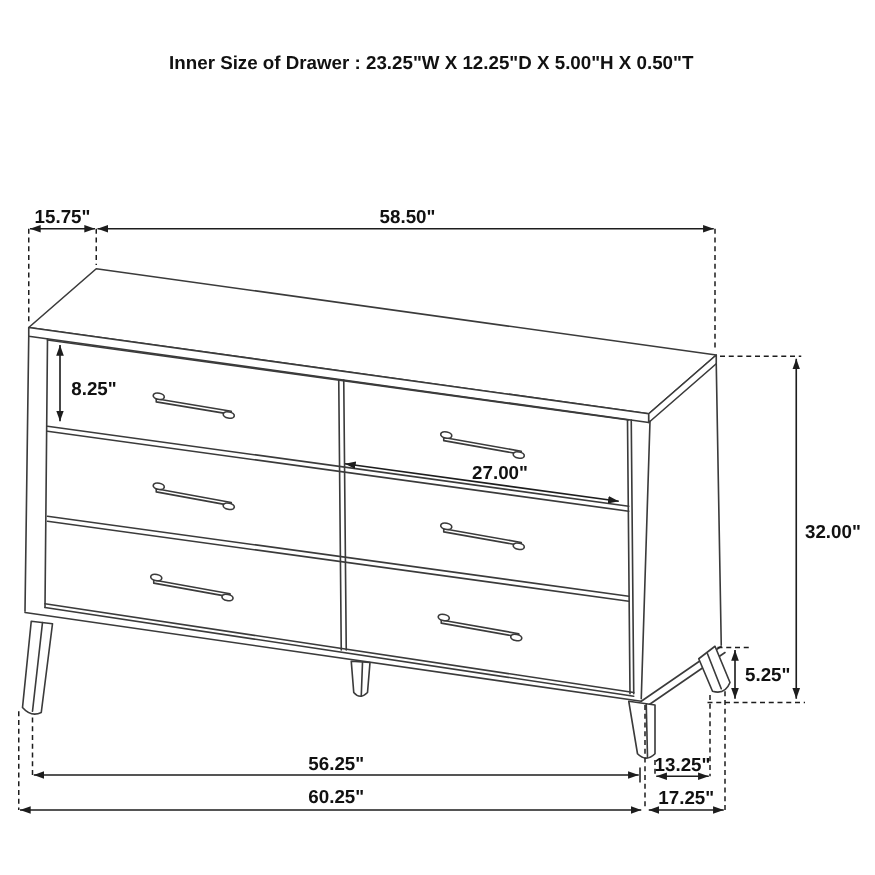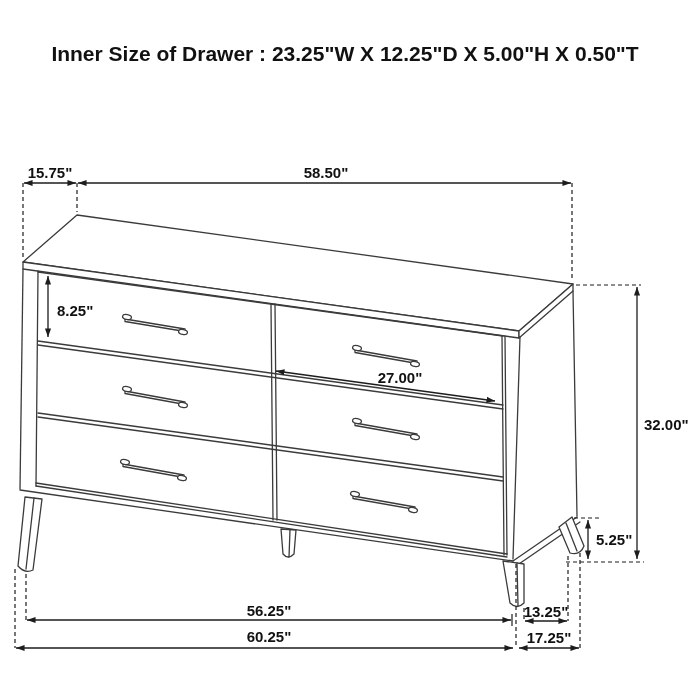--- a/index.html
+++ b/index.html
@@ -1,19 +1,19 @@
 <!DOCTYPE html>
 <html><head>
 <meta charset="utf-8">
 <style>
   html,body{margin:0;padding:0;background:#ffffff;}
   body{width:700px;height:700px;position:relative;overflow:hidden;
        font-family:"Liberation Sans",sans-serif;}
   .title{position:absolute;top:42px;left:0;width:690px;text-align:center;
-         font-size:21px;font-weight:bold;color:#111;letter-spacing:0;}
+         font-size:15px;font-weight:bold;color:#111;letter-spacing:0;}
   svg{position:absolute;top:0;left:0;}
   .draw{stroke:#3b3b3b;stroke-width:1.3;fill:none;stroke-linejoin:round;stroke-linecap:round;}
   .fillw{fill:#ffffff;}
   .dim{stroke:#1d1d1d;stroke-width:1.3;fill:none;}
   .dash{stroke:#1d1d1d;stroke-width:1.2;fill:none;stroke-dasharray:4 3;}
   .lbl{font-family:"Liberation Sans",sans-serif;font-size:15px;font-weight:bold;fill:#111;}
   .tick{stroke:#1d1d1d;stroke-width:1.2;}
 </style>
 </head>
 <body>

